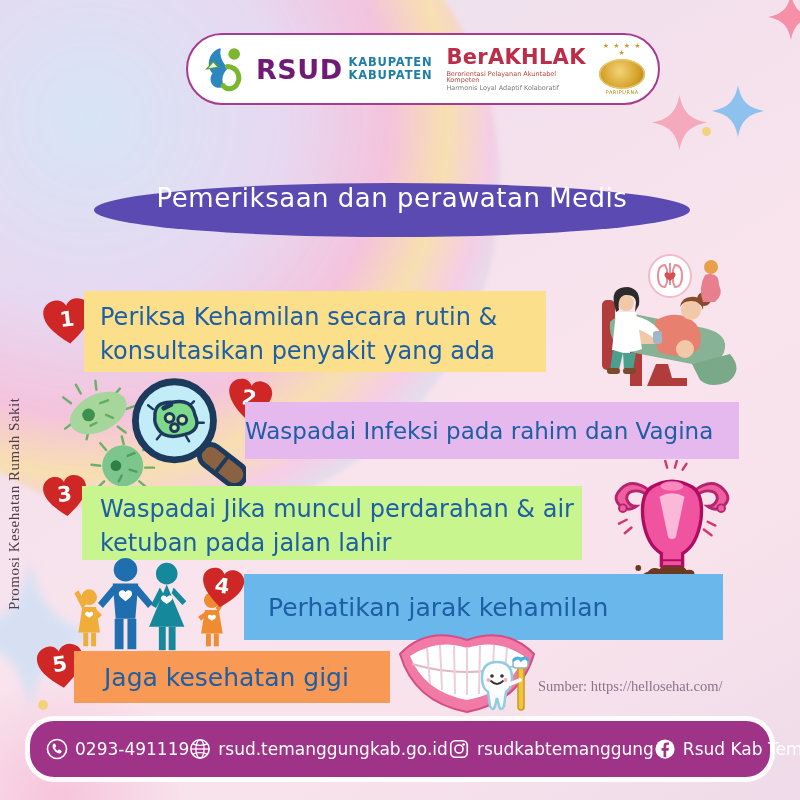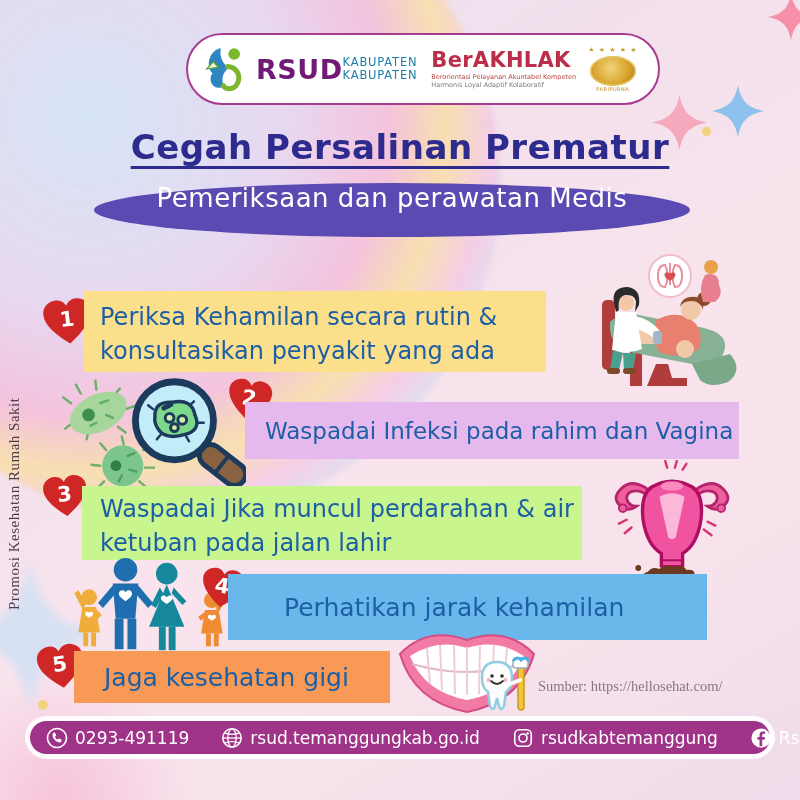--- a/index.html
+++ b/index.html
@@ -18,58 +18,58 @@
     background:radial-gradient(circle,rgba(246,189,216,.85),rgba(246,189,216,0) 70%);filter:blur(6px);}
   .soft-star{position:absolute;opacity:.8;filter:blur(5px);}
   .sparkle{position:absolute;}
   .dot{position:absolute;border-radius:50%;}
   
   .hdr{position:absolute;left:186px;top:33px;width:474px;height:72px;background:#fff;
     border:2.5px solid #a63c90;border-radius:38px;display:flex;align-items:center;padding:0 12px;box-sizing:border-box;}
   .hdr .mark{width:50px;height:50px;flex:0 0 auto;}
   .rsud-block{margin-left:6px;display:flex;align-items:center;}
   .rsud-name{font-size:27px;font-weight:bold;color:#701a75;letter-spacing:.5px;}
-  .rsud-sub{font-size:11.5px;font-weight:normal;color:#1d7ea6;line-height:1.1;letter-spacing:.8px;}
+  .rsud-sub{margin-left:6px;font-size:11.5px;font-weight:bold;color:#1d7ea6;line-height:1.1;letter-spacing:.8px;}
   .berakhlak{margin-left:14px;line-height:1;}
   .berakhlak .t{font-size:21px;font-weight:bold;color:#bb2d49;letter-spacing:.3px;}
   .berakhlak .s1{display:block;font-size:6.5px;color:#b5453c;margin-top:3px;}
   .berakhlak .s2{display:block;font-size:6.5px;color:#7d7d7d;margin-top:1px;}
   .medal{margin-left:12px;text-align:center;line-height:1;}
   .medal .stars{display:block;font-size:7px;color:#c89b2a;letter-spacing:1px;}
   .medal .coin{display:block;width:46px;height:30px;margin:2px auto 1px;border-radius:50%;
     background:radial-gradient(circle at 45% 40%,#f2d37a,#d8a52e 55%,#a97a14);box-shadow:0 0 0 1.5px #e6c96a inset;}
   .medal .lbl{display:block;font-size:5px;color:#b8860b;letter-spacing:.5px;}
   
   .title{position:absolute;left:0;top:127px;width:100%;text-align:center;font-size:34px;font-weight:bold;
     color:#2d2b8d;text-decoration:underline;text-decoration-thickness:3px;text-underline-offset:7px;letter-spacing:.5px;}
   .subtitle{position:absolute;left:94px;top:183px;width:596px;height:54px;background:#5b4ab1;border-radius:50%;
     display:flex;align-items:flex-start;justify-content:center;color:#fff;font-size:26px;letter-spacing:.5px;}
   
   .pbox{position:absolute;box-sizing:border-box;color:#1d5fa5;}
   .pbox .ln{display:block;}
   .box1{left:84px;top:291px;width:462px;height:81px;background:#fbdf8b;padding:9px 0 0 16px;font-size:24px;line-height:1.42;}
-  .box2{left:245px;top:402px;width:494px;height:57px;background:#e6b9ee;display:flex;align-items:center;padding-left:20px;font-size:23px;}
+  .box2{left:245px;top:402px;width:494px;height:57px;background:#e6b9ee;display:flex;align-items:center;font-size:23px;}
   .box3{left:82px;top:486px;width:500px;height:74px;background:#c9f58f;padding:7px 0 0 18px;font-size:24px;line-height:1.4;}
-  .box4{left:228px;top:574px;width:479px;height:66px;background:#6ab7ec;display:flex;align-items:center;padding-left:56px;font-size:25px;}
+  .box4{left:244px;top:574px;width:479px;height:66px;background:#6ab7ec;display:flex;align-items:center;padding-left:24px;font-size:25px;}
   .box5{left:74px;top:651px;width:316px;height:52px;background:#f89a55;display:flex;align-items:center;padding-left:30px;font-size:25px;}
   
   .heart{position:absolute;}
   .heart svg{width:100%;height:100%;display:block;}
   .heart .num{position:absolute;left:50%;top:50%;transform:translate(-55%,-62%);color:#fff;font-weight:bold;font-size:21px;}
   
   .illo{position:absolute;}
   .illo svg{width:100%;height:100%;display:block;}
   
   .source{position:absolute;left:538px;top:678px;width:220px;font-family:"Liberation Serif",serif;font-size:14.5px;color:#8b7389;}
   .side-label{position:absolute;left:6px;top:388px;height:232px;writing-mode:vertical-rl;transform:rotate(180deg);
     font-family:"Liberation Serif",serif;font-size:15px;color:#4d3d49;text-align:center;letter-spacing:.5px;}
   
-  .footer{position:absolute;left:30px;top:721px;width:740px;height:33px;background:#9e3387;border-radius:24px;
+  .footer{position:absolute;left:30px;top:721px;width:740px;height:56px;background:#9e3387;border-radius:24px;
     box-shadow:0 0 0 5px rgba(255,255,255,.9);display:flex;align-items:center;justify-content:space-between;
-    padding:0 16px;box-sizing:border-box;color:#fff;gap:32px;}
+    padding:0 16px;box-sizing:border-box;color:#fff;}
   .fitem{display:flex;align-items:center;gap:7px;font-size:17px;white-space:nowrap;}
   .fitem svg{width:22px;height:22px;display:block;}
 </style>
 </head>
 <body>
 
 <div class="canvas">
 
   <div class="bubble"></div>
   <div class="pink-blob"></div>
@@ -107,21 +107,20 @@
       <span class="s1">Berorientasi Pelayanan Akuntabel Kompeten</span>
       <span class="s2">Harmonis Loyal Adaptif Kolaboratif</span>
     </div>
     <div class="medal">
       <span class="stars">★ ★ ★ ★ ★</span>
       <span class="coin"></span>
       <span class="lbl">PARIPURNA</span>
     </div>
   </div>
 
-  <div class="title">Cegah Persalinan Prematur</div>
   <div class="subtitle">
     <span>Pemeriksaan dan perawatan Medis</span>
   </div>
 
   <div class="heart" style="left:42px;top:297px;width:52px;height:50px;transform:rotate(-6deg);">
     <svg viewBox="0 0 48 44">
         <path d="M24 42 C8 30 2 21 2 13 C2 5 9 1 14.5 1 C19 1 22.5 3.5 24 7 C25.5 3.5 29 1 33.5 1 C39 1 46 5 46 13 C46 21 40 30 24 42 Z" fill="#cf2626"></path>
       </svg>
     <span class="num">1</span>
   </div>

